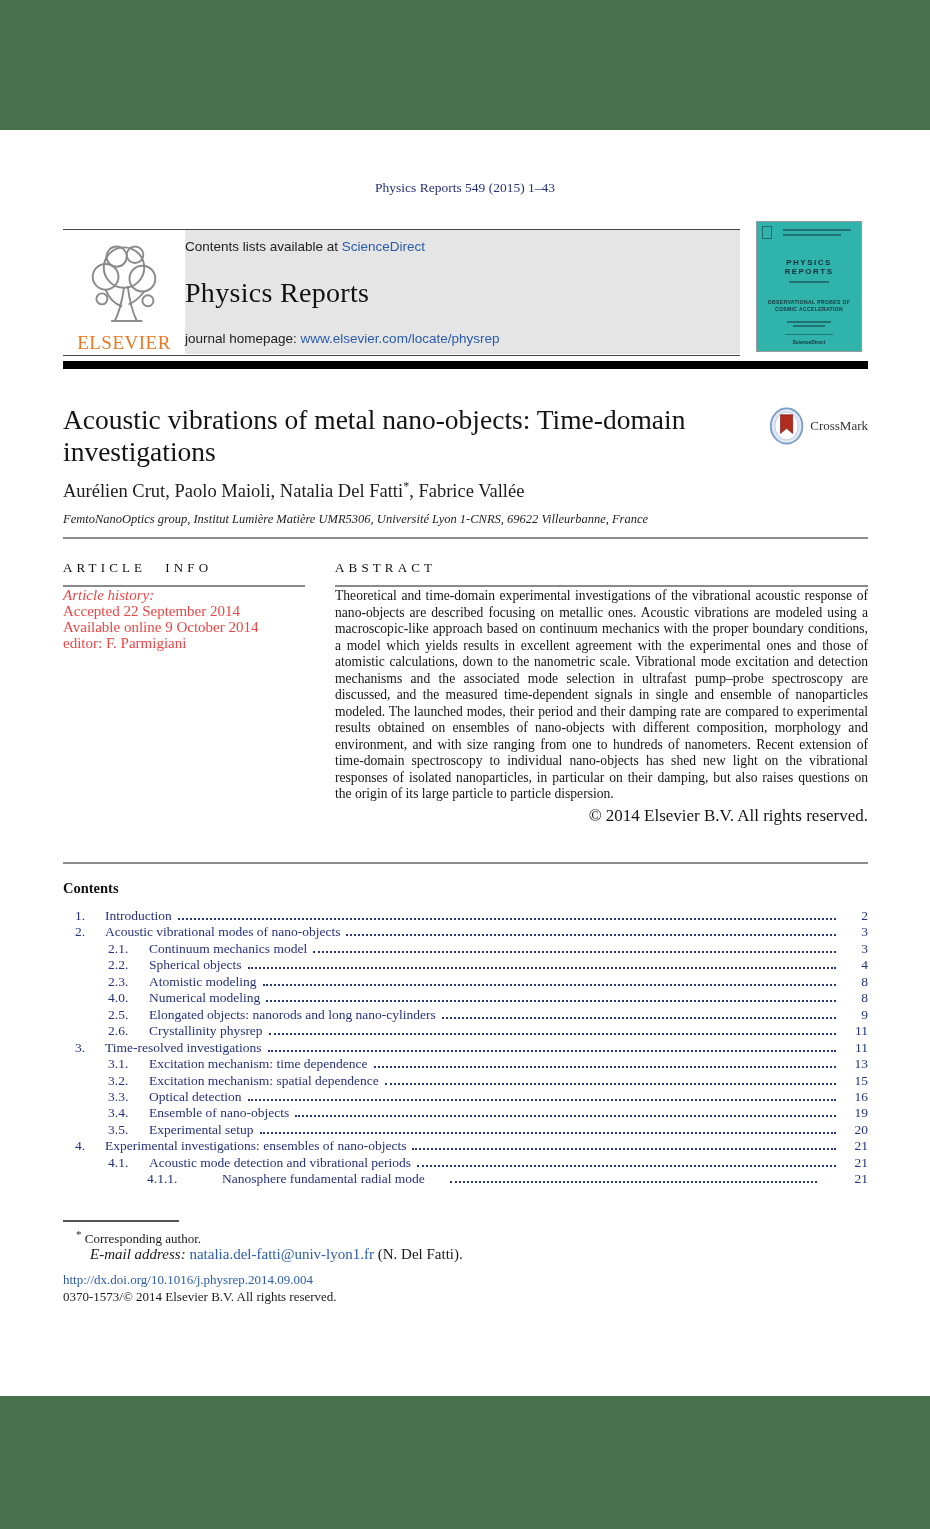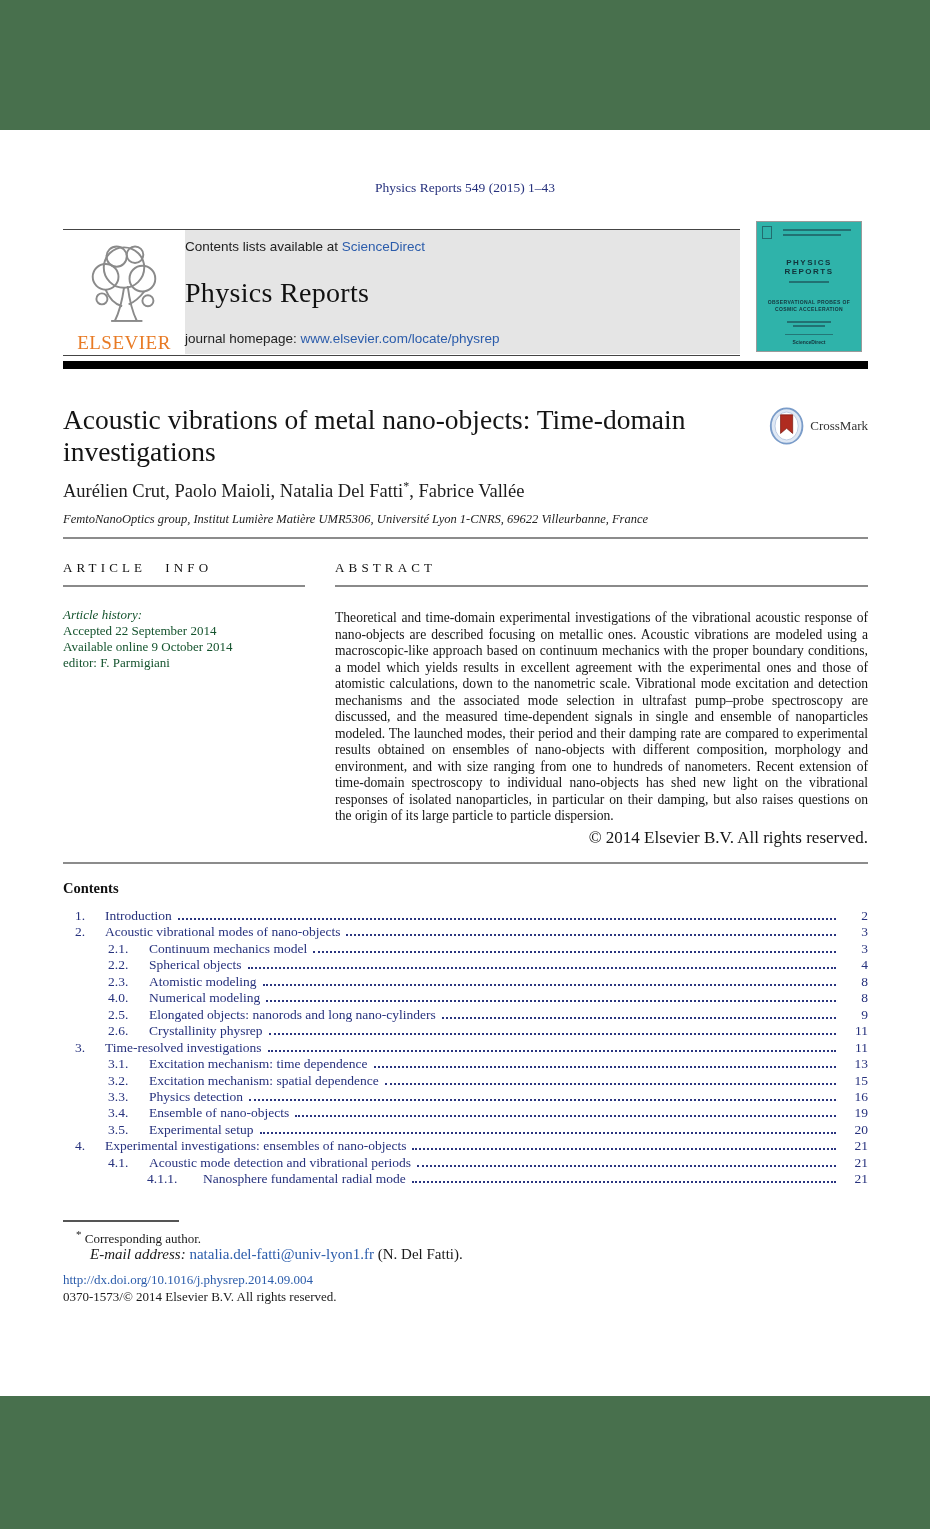--- a/index.html
+++ b/index.html
@@ -93,38 +93,38 @@
   .mid-rule.r1 { top: 537px; }
   .mid-rule.r2 { top: 862px; }
 
   .col-heading {
     font-size: 13px; color: #111; letter-spacing: 0.32em; word-spacing: 0.9em;
     font-family: "Liberation Serif", serif;
   }
   .col-rule { height: 2px; background: #8a8a8a; margin-top: 9px; }
 
   .info-col { position: absolute; left: 63px; top: 560px; width: 242px; }
-  .info-history { margin-top: 20px; font-size: 13px; line-height: 16px; color: #14532d; }
+  .info-history { margin-top: 0; font-size: 15px; line-height: 16px; color: #ef4444; }
   .info-history .it { font-style: italic; }
 
   .abs-col { position: absolute; left: 335px; top: 560px; width: 533px; }
   .abs-text {
-    margin-top: 23px; font-size: 13.6px; line-height: 16.5px;
+    margin-top: 1px; font-size: 13.6px; line-height: 16.5px;
     text-align: justify; color: #141414;
   }
   .abs-copyright { margin-top: 3px; text-align: right; font-size: 17px; color: #141414; }
 
   .contents-heading { position: absolute; left: 63px; top: 880px; font-size: 14.5px; font-weight: bold; color: #111; }
 
   .toc { position: absolute; left: 63px; top: 908px; width: 805px; }
   .toc-row { display: flex; align-items: baseline; font-size: 13.5px; line-height: 16.45px; color: #26317d; }
   .toc-row .toc-num { flex: 0 0 auto; }
   .toc-row.l1 { padding-left: 12px; } .toc-row.l1 .toc-num { width: 30px; }
   .toc-row.l2 { padding-left: 45px; } .toc-row.l2 .toc-num { width: 41px; }
-  .toc-row.l3 { padding-left: 84px; } .toc-row.l3 .toc-num { width: 56px; }
+  .toc-row.l3 { padding-left: 84px; gap: 19px; } .toc-row.l3 .toc-num { width: 56px; }
   .toc-label { white-space: nowrap; padding-right: 3px; }
   .toc-dots { flex: 1 1 auto; border-bottom: 2px dotted #2a357f; margin: 0 6px 3px 3px; min-width: 10px; }
   .toc-page { flex: 0 0 26px; text-align: right; }
 
   .foot-rule { position: absolute; left: 63px; top: 1220px; width: 116px; height: 2px; background: #555; }
   .foot-corresponding { position: absolute; left: 76px; top: 1228px; font-size: 13px; color: #1a1a1a; }
   .foot-corresponding sup { font-size: 11px; }
   .foot-email { position: absolute; left: 90px; top: 1246px; font-size: 15px; color: #1a1a1a; }
   .foot-email .it { font-style: italic; }
   .foot-email .lnk { color: #2b5cab; }
@@ -291,21 +291,21 @@
       <span class="toc-page">13</span>
     </div>
     <div class="toc-row l2">
       <span class="toc-num">3.2.</span>
       <span class="toc-label">Excitation mechanism: spatial dependence</span>
       <span class="toc-dots"></span>
       <span class="toc-page">15</span>
     </div>
     <div class="toc-row l2">
       <span class="toc-num">3.3.</span>
-      <span class="toc-label">Physics detection</span>
+      <span class="toc-label">Optical detection</span>
       <span class="toc-dots"></span>
       <span class="toc-page">16</span>
     </div>
     <div class="toc-row l2">
       <span class="toc-num">3.4.</span>
       <span class="toc-label">Ensemble of nano-objects</span>
       <span class="toc-dots"></span>
       <span class="toc-page">19</span>
     </div>
     <div class="toc-row l2">

